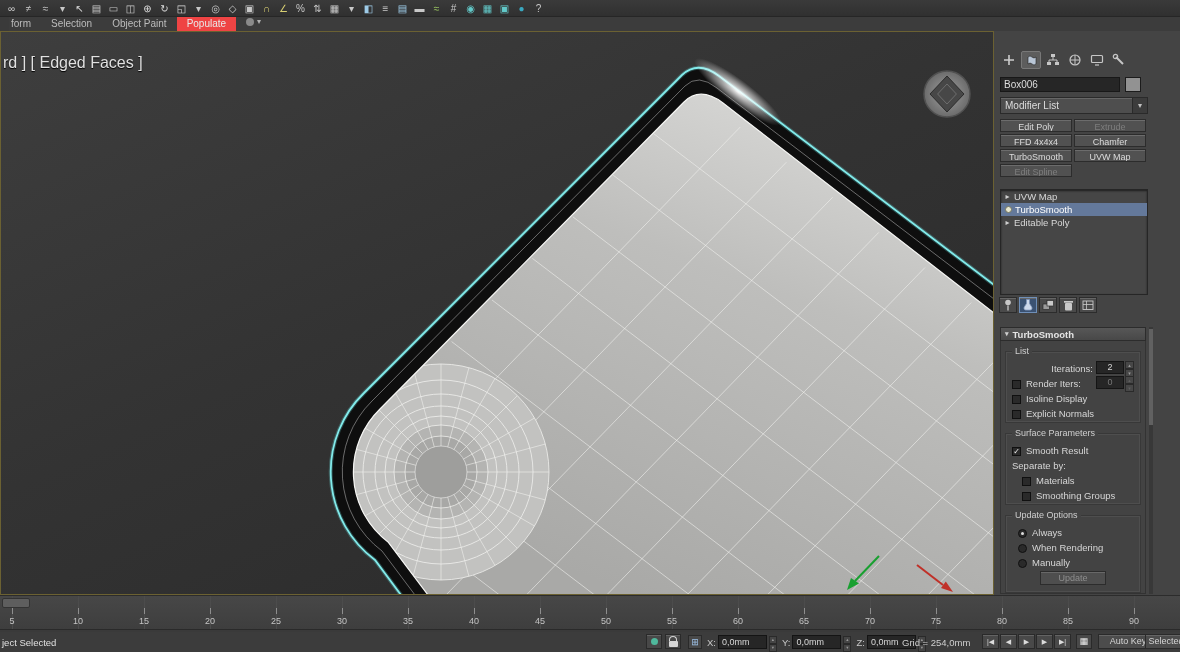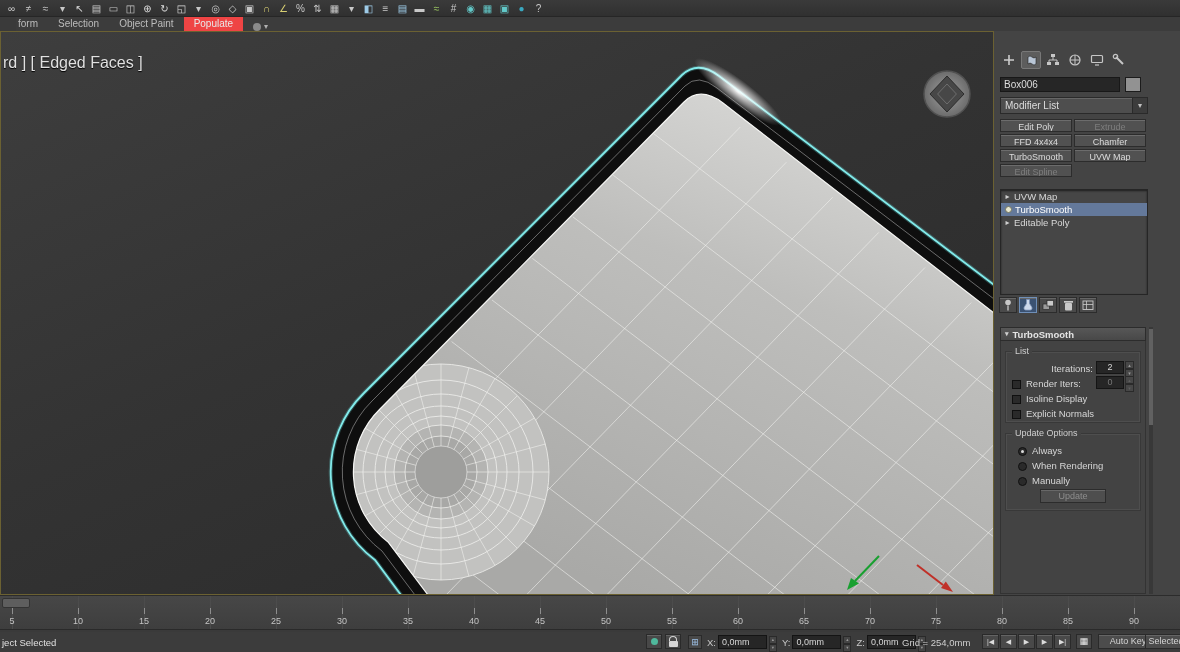--- a/index.html
+++ b/index.html
@@ -5,22 +5,22 @@
   html,body{margin:0;padding:0;background:#2a2a2a}
   .app{position:relative;width:1180px;height:652px;background:#3a3a3a;overflow:hidden;
        font-family:"Liberation Sans",sans-serif;-webkit-font-smoothing:antialiased;user-select:none}
 
   
   .toolbar{position:absolute;left:0;top:0;right:0;height:16px;background:linear-gradient(#3a3a3a,#303030);
            border-bottom:1px solid #262626;display:flex;align-items:center;padding-left:3px}
   .tb-icon{width:17px;height:15px;font-size:10px;line-height:15px;text-align:center;color:#c8c8c8;cursor:default}
 
   
-  .ribbon{position:absolute;left:16px;top:17px;right:0;height:14px;background:#3c3c3c;border-bottom:1px solid #2e2e2e;
-          display:flex;align-items:flex-end;font-size:10px;color:#bcbcbc}
+  .ribbon{position:absolute;left:9px;top:17px;right:0;height:14px;background:#3c3c3c;border-bottom:1px solid #2e2e2e;
+          display:flex;align-items:flex-start;font-size:10px;color:#bcbcbc}
   .rtab{padding:0 10px;height:14px;line-height:14px;white-space:nowrap}
   .rtab.first{padding-left:2px}
   .rtab.active{background:#ef4444;color:#e8e8e8}
   .ribbon-extra{display:flex;align-items:center;gap:3px;margin-left:10px;color:#b0b0b0}
   .ribbon-dot{width:8px;height:8px;border-radius:50%;background:#8a8a8a}
 
   
   .viewport{position:absolute;left:0;top:31px;width:992px;height:562px;border:1px solid #6b6132;
             background:linear-gradient(155deg,#3e3e3e 0%,#333333 45%,#292929 100%)}
   .viewport svg{position:absolute;left:0;top:0}
@@ -462,20 +462,38 @@
         <div class="prow">
           <span class="cb"></span>
           <span class="plabel">Isoline Display</span>
         </div>
         <div class="prow">
           <span class="cb"></span>
           <span class="plabel">Explicit Normals</span>
         </div>
       </div>
 
+      <div class="group">
+        <span class="group-label">Surface Parameters</span>
+        <div class="prow">
+          <span class="cb">✓</span>
+          <span class="plabel">Smooth Result</span>
+        </div>
+        <div class="prow">
+          <span class="plabel">Separate by:</span>
+        </div>
+        <div class="prow" style="padding-left:14px">
+          <span class="cb"></span>
+          <span class="plabel">Materials</span>
+        </div>
+        <div class="prow" style="padding-left:14px">
+          <span class="cb"></span>
+          <span class="plabel">Smoothing Groups</span>
+        </div>
+      </div>
 
       <div class="group">
         <span class="group-label">Update Options</span>
         <div class="prow" style="padding-left:10px">
           <span class="radio on"></span>
           <span class="plabel">Always</span>
         </div>
         <div class="prow" style="padding-left:10px">
           <span class="radio"></span>
           <span class="plabel">When Rendering</span>

